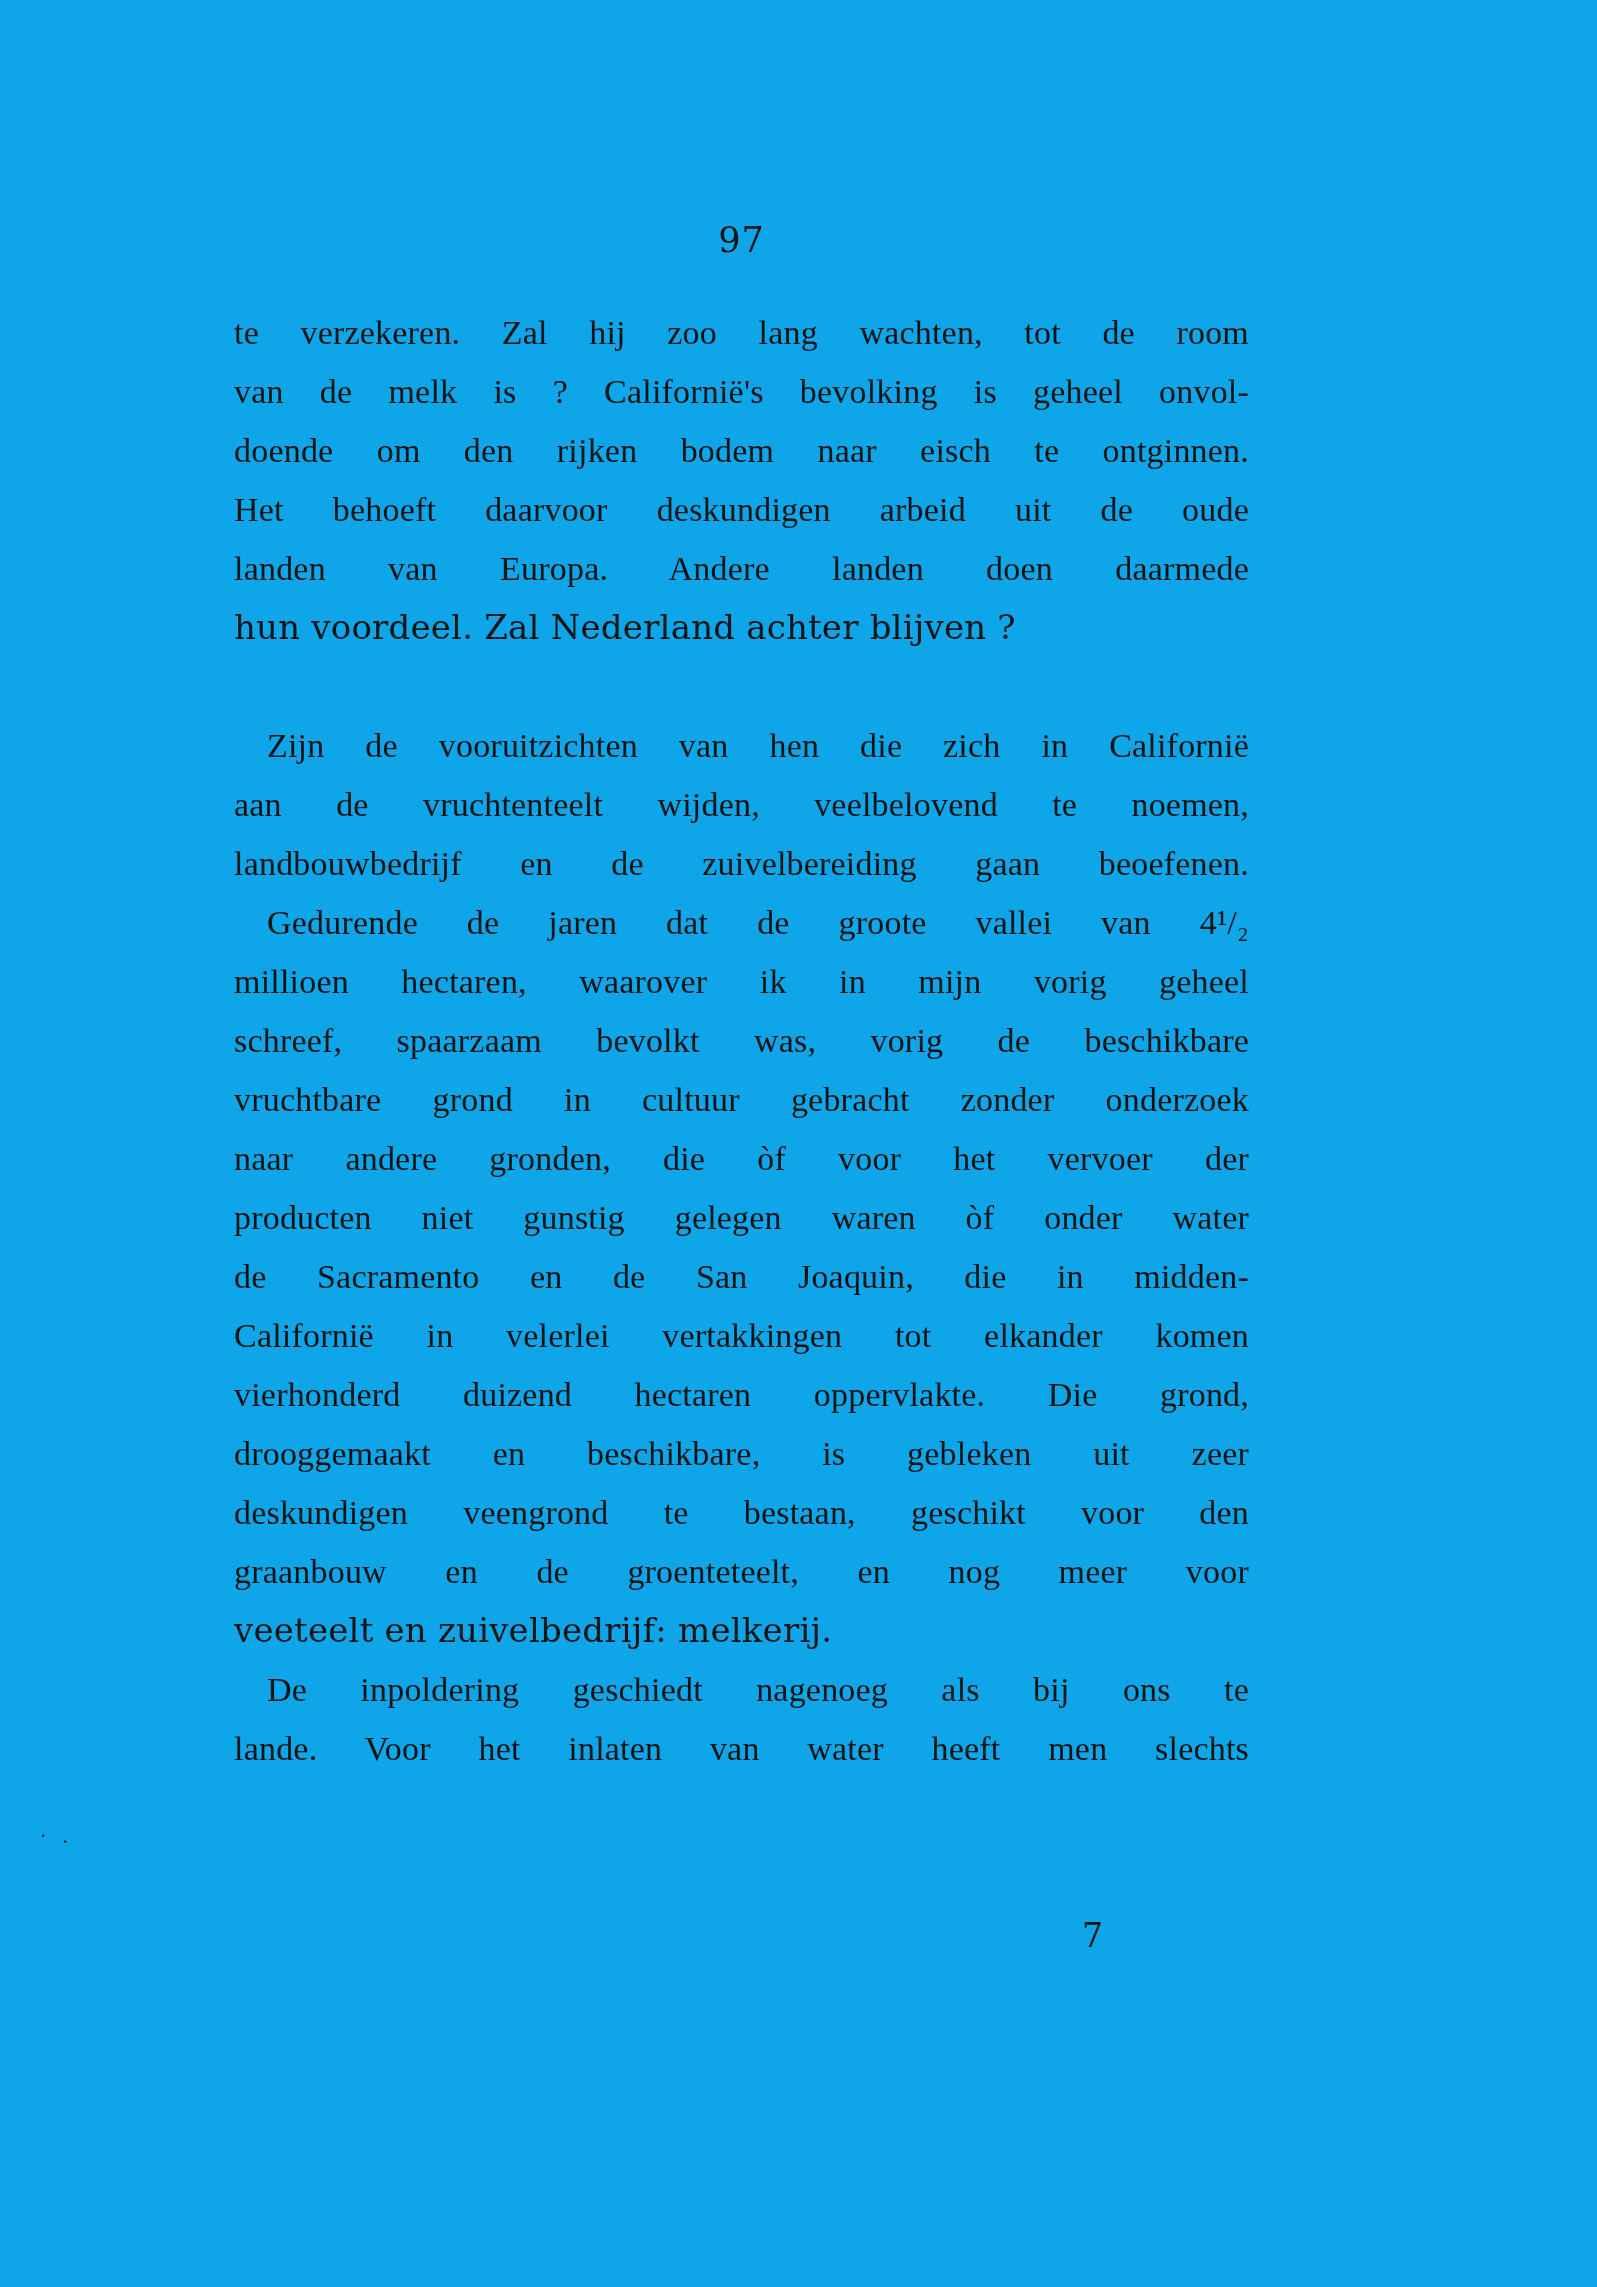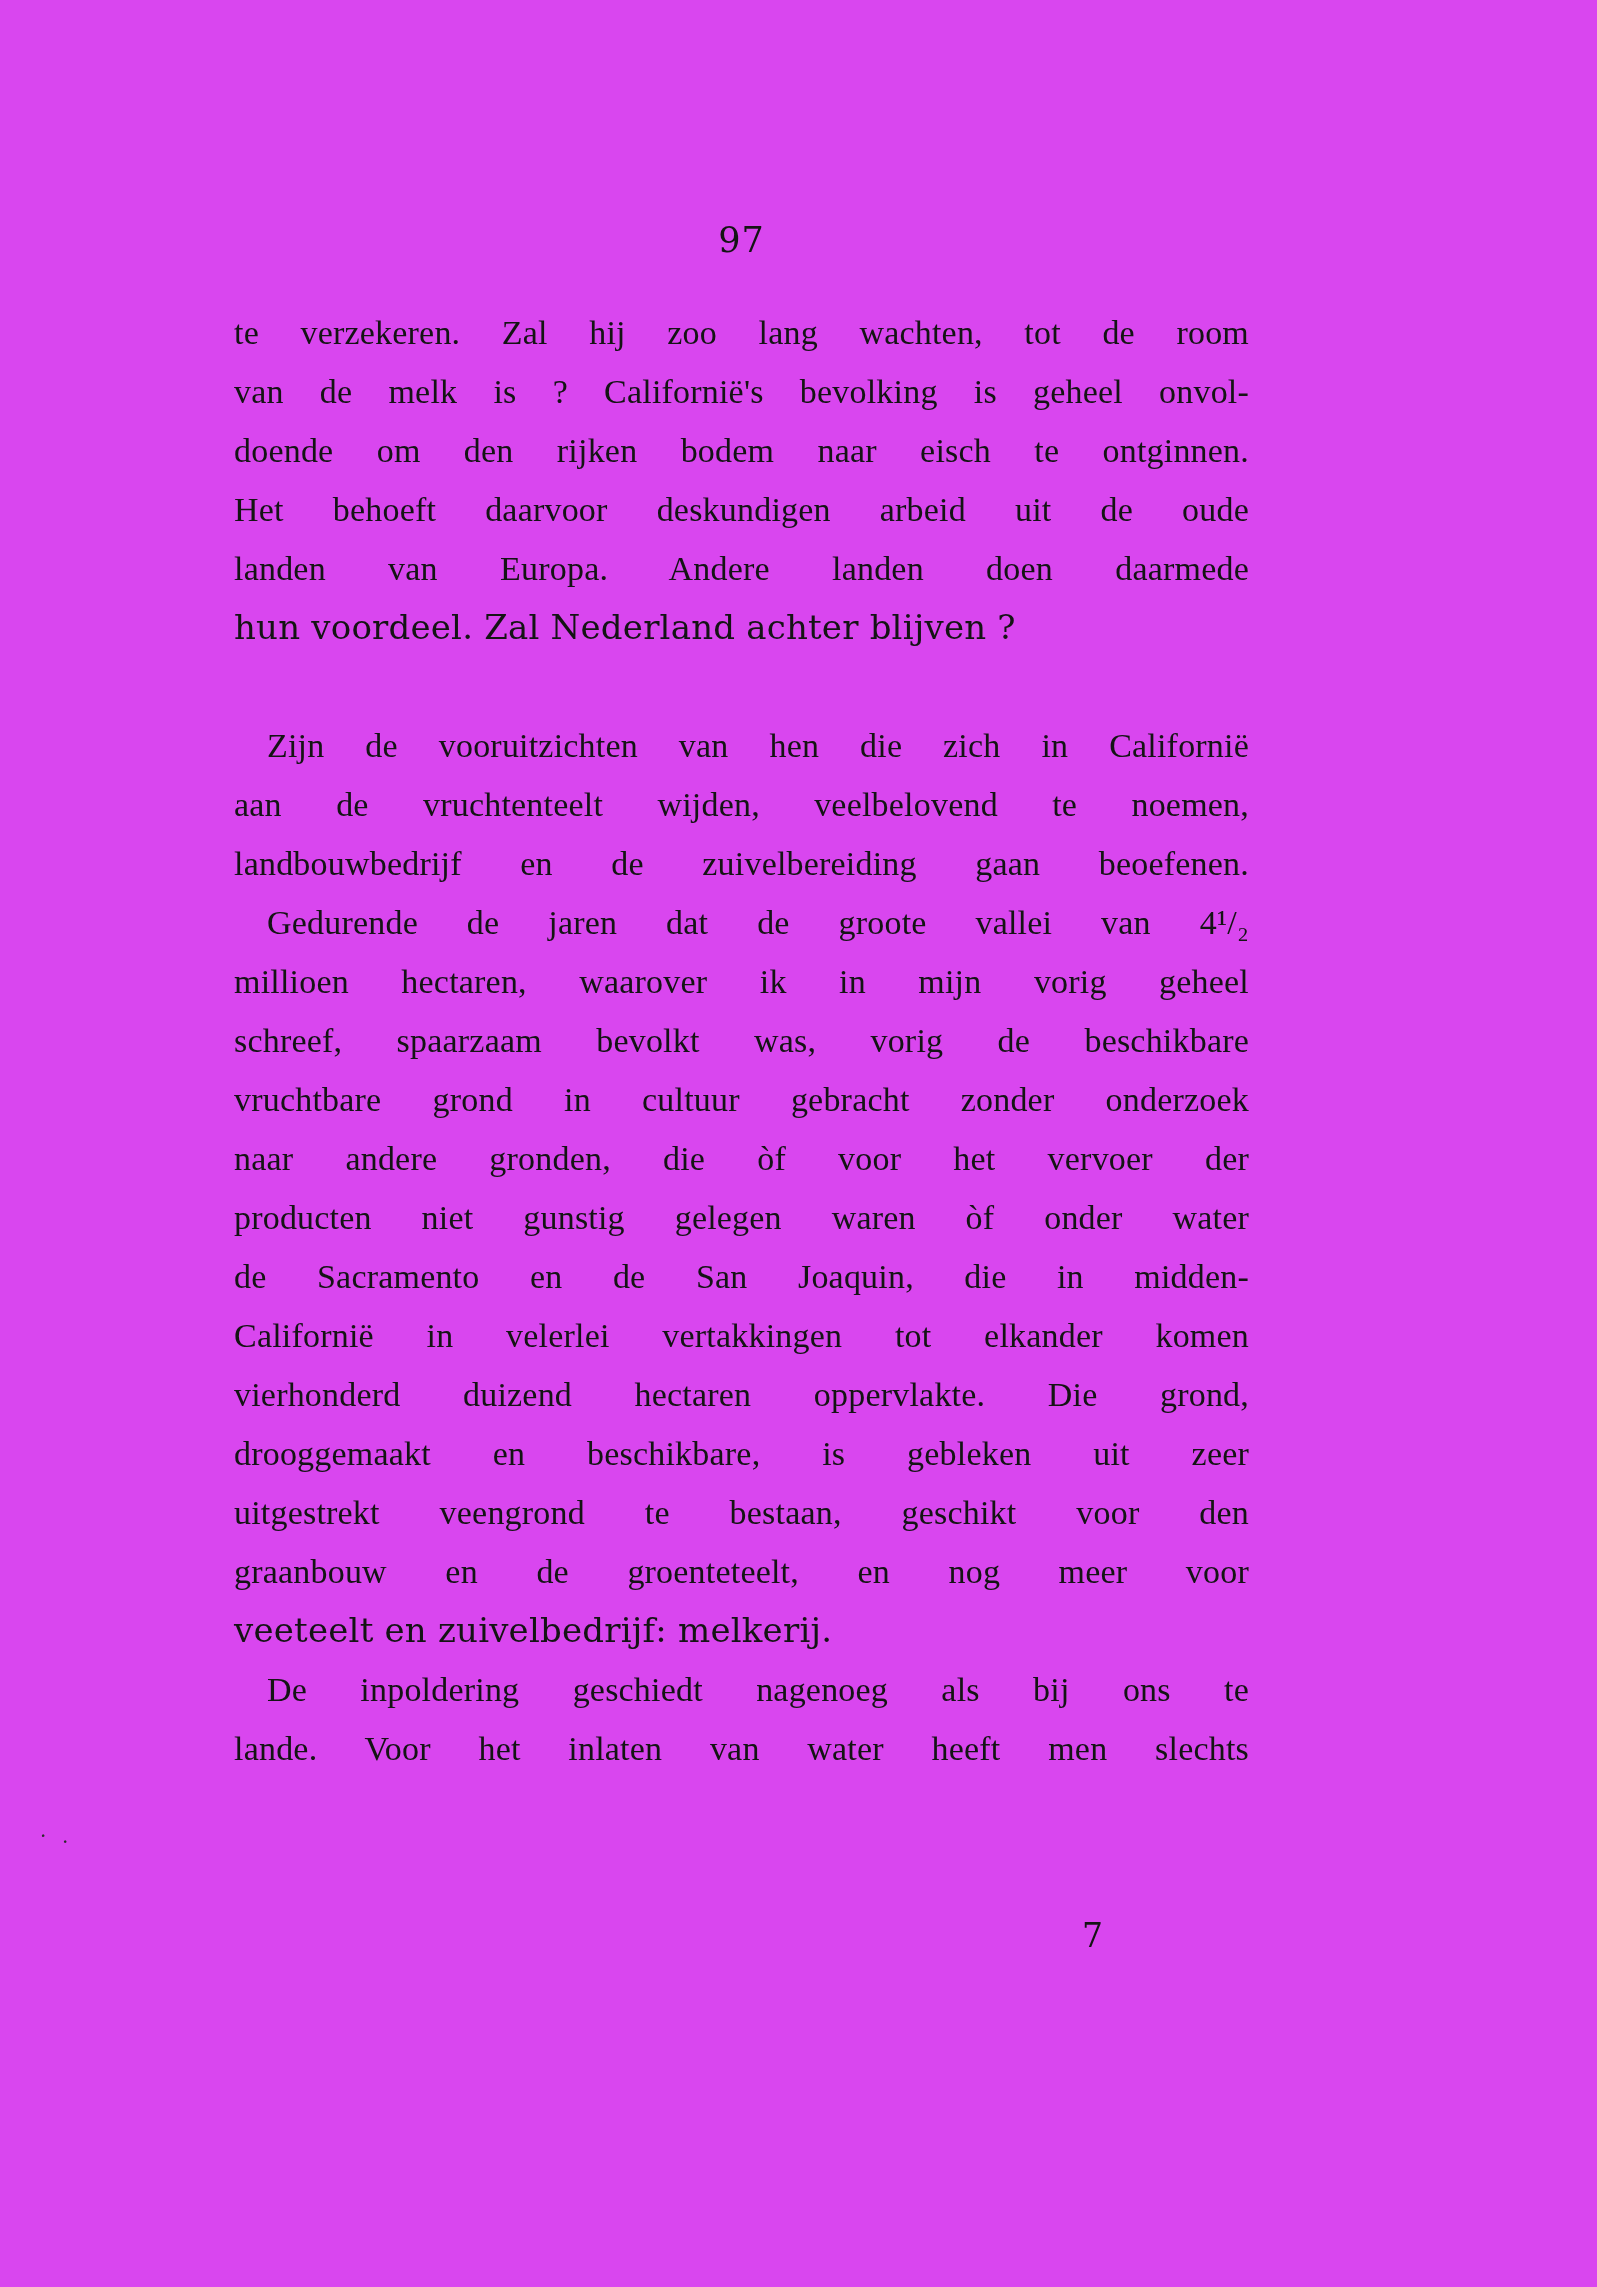--- a/index.html
+++ b/index.html
@@ -4,21 +4,21 @@
 <style>
   html, body {
     margin: 0;
     padding: 0;
     background: #e9e9e9;
   }
   .page {
     position: relative;
     width: 1598px;
     height: 2288px;
-    background: #d946ef;
+    background: #0ea5e9;
     margin: 0 auto;
     overflow: hidden;
     font-family: "DejaVu Serif", "Liberation Serif", serif;
     color: #141414;
   }
   .page-number-header {
     position: absolute;
     top: 218px;
     left: 234px;
     width: 1015px;
@@ -92,21 +92,21 @@
         <div class="line just indent">Gedurende de jaren dat de groote vallei van 4¹/₂</div>
         <div class="line just">millioen hectaren, waarover ik in mijn vorig geheel</div>
         <div class="line just">schreef, spaarzaam bevolkt was, vorig de beschikbare</div>
         <div class="line just">vruchtbare grond in cultuur gebracht zonder onderzoek</div>
         <div class="line just">naar andere gronden, die òf voor het vervoer der</div>
         <div class="line just">producten niet gunstig gelegen waren òf onder water</div>
         <div class="line just">de Sacramento en de San Joaquin, die in midden-</div>
         <div class="line just">Californië in velerlei vertakkingen tot elkander komen</div>
         <div class="line just">vierhonderd duizend hectaren oppervlakte. Die grond,</div>
         <div class="line just">drooggemaakt en beschikbare, is gebleken uit zeer</div>
-        <div class="line just">uitgestrekt veengrond te bestaan, geschikt voor den</div>
+        <div class="line just">deskundigen veengrond te bestaan, geschikt voor den</div>
         <div class="line just">graanbouw en de groenteteelt, en nog meer voor</div>
         <div class="line">veeteelt en zuivelbedrijf: melkerij.</div>
       </div>
       <div class="paragraph">
         <div class="line just indent">De inpoldering geschiedt nagenoeg als bij ons te</div>
         <div class="line just">lande. Voor het inlaten van water heeft men slechts</div>
       </div>
     </div>
 
   <span class="margin-mark">· .</span>

